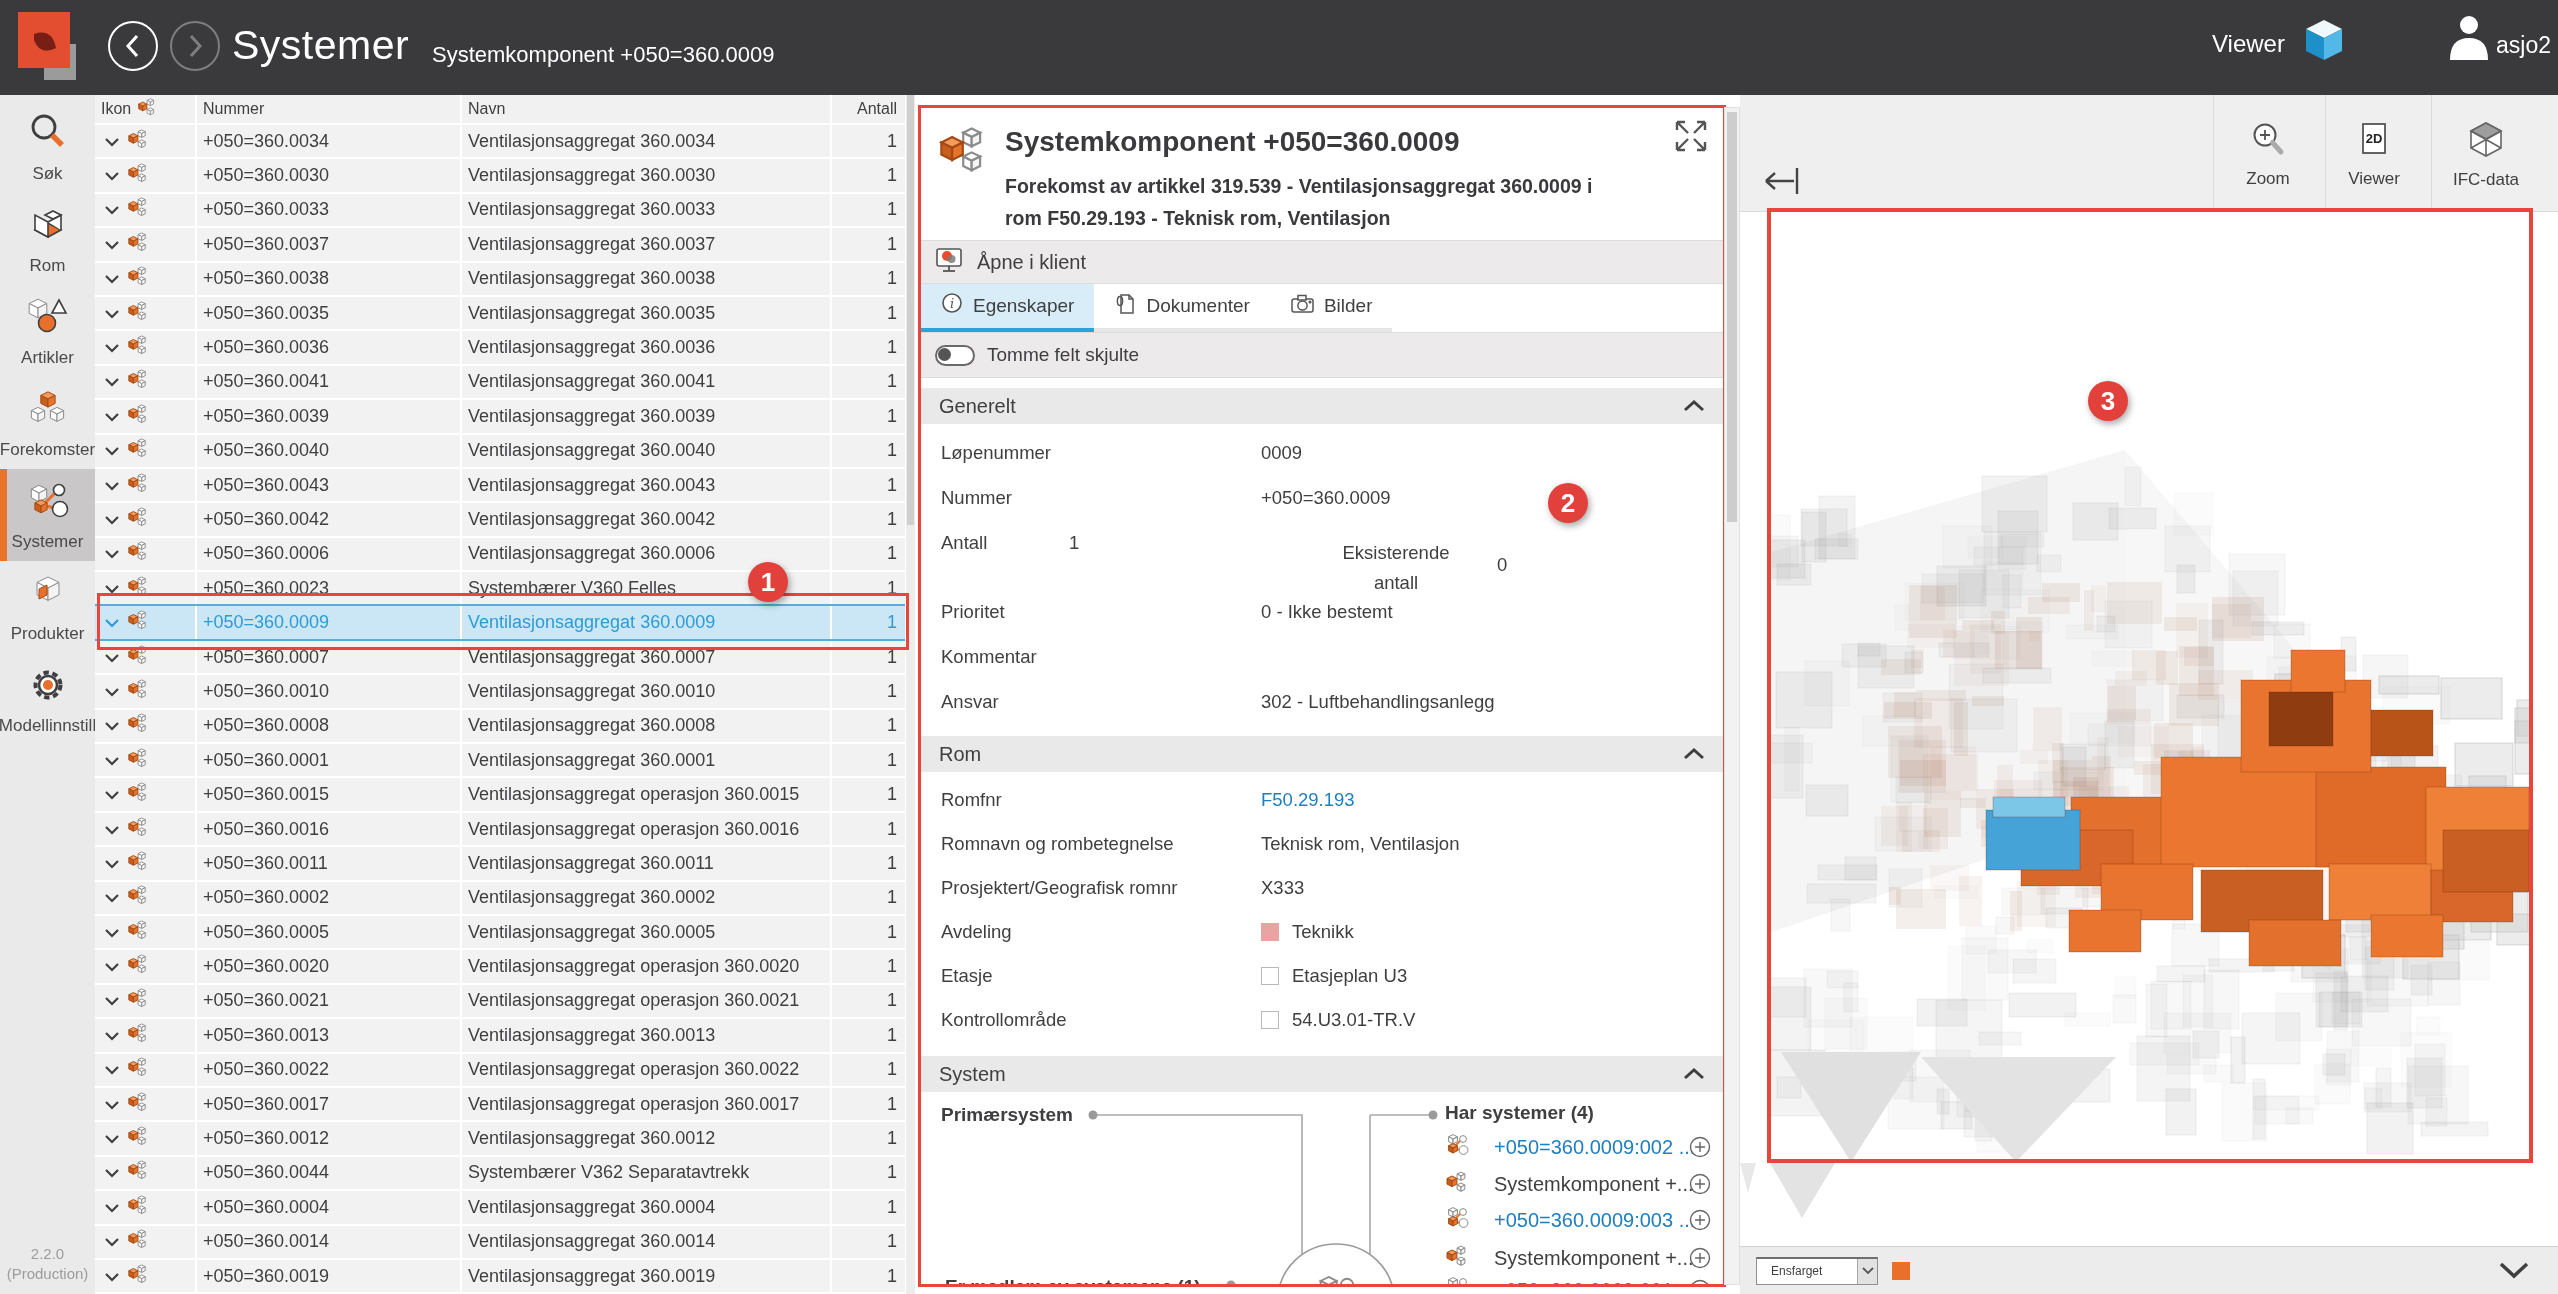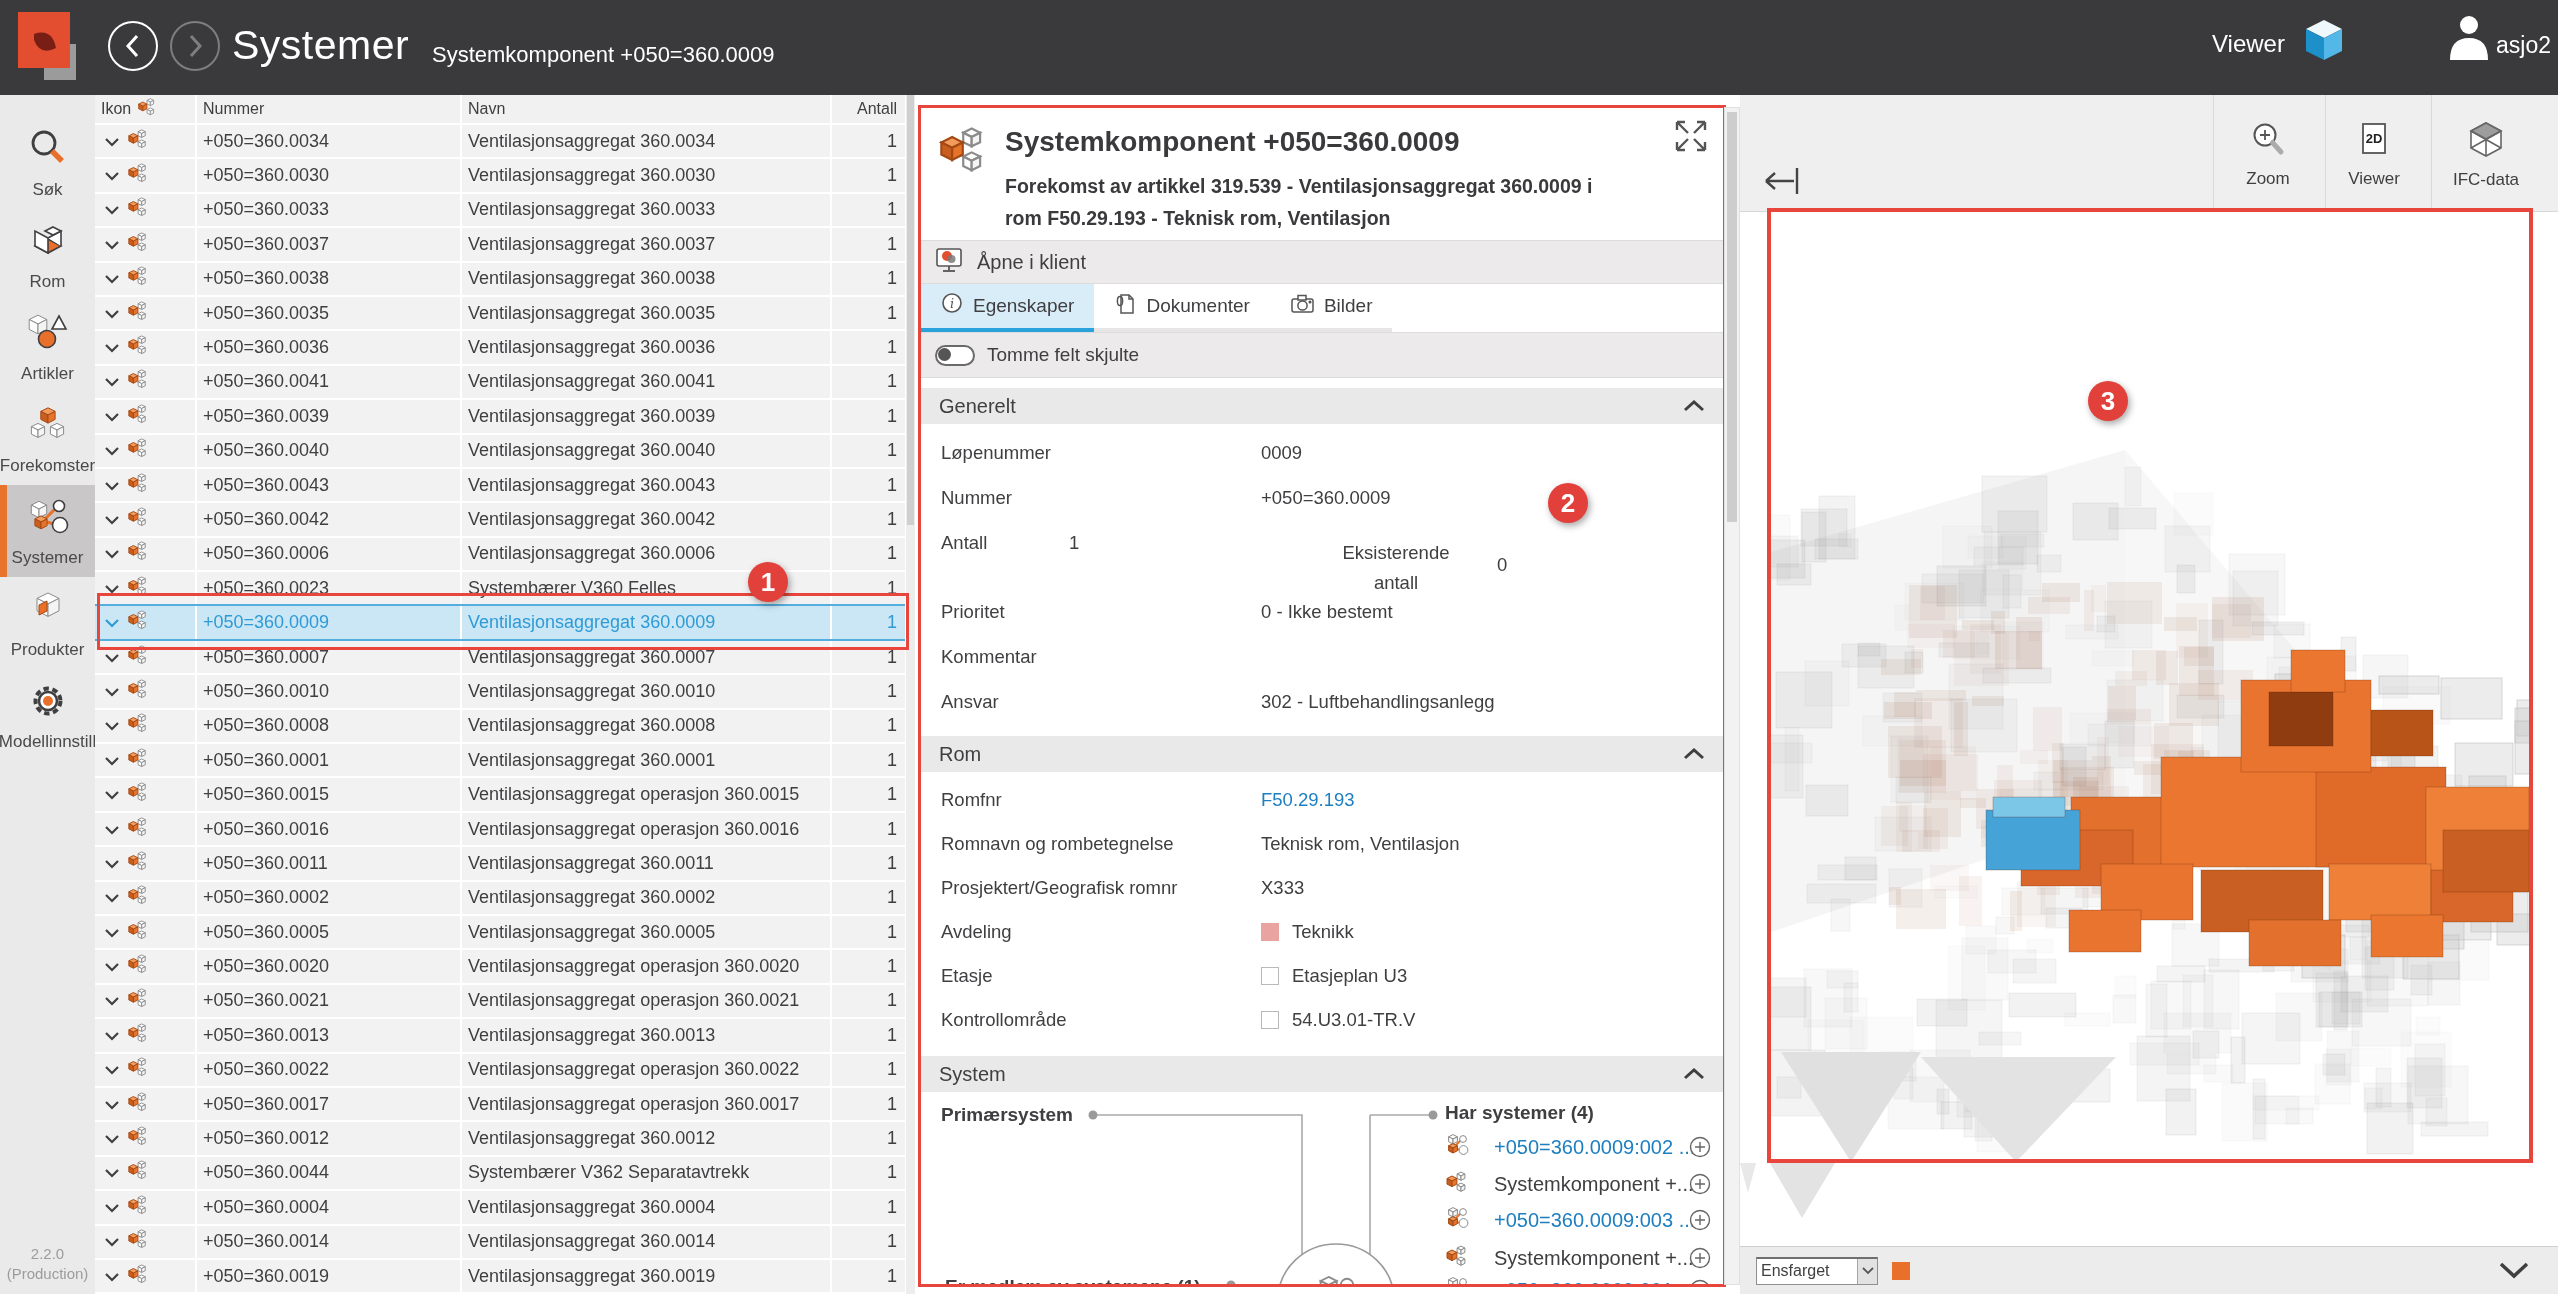--- a/index.html
+++ b/index.html
@@ -19,21 +19,21 @@
   .navbtn.fwd{left:170px;border-color:#7e7e80}
   .tb-title{position:absolute;left:232px;top:22px;font-size:41px;color:#fff;font-weight:400;letter-spacing:.5px}
   .tb-sub{position:absolute;left:432px;top:42px;font-size:22px;color:#fff}
   .tb-viewer{position:absolute;left:2212px;top:30px;font-size:24px;color:#fff}
   .tb-cube{position:absolute;left:2298px;top:14px}
   .tb-user{position:absolute;left:2445px;top:12px}
   .tb-username{position:absolute;left:2496px;top:32px;font-size:23px;color:#fff}
 
   
   .sidebar{position:absolute;left:0;top:95px;width:95px;height:1199px;background:#ebeaea;overflow:hidden}
-  .side-items{padding-top:22px}
+  .side-items{padding-top:6px}
   .side-item{height:92px;display:flex;flex-direction:column;align-items:center;justify-content:center;cursor:pointer;position:relative}
   .side-item .lbl{font-size:17px;color:#4a4a4a;margin-top:3px;white-space:nowrap}
   .side-item.active{background:#c9c7c7}
   .side-item.active::before{content:"";position:absolute;left:0;top:0;bottom:0;width:7px;background:#e8742c}
   .side-version{position:absolute;bottom:10px;left:0;width:95px;text-align:center;font-size:15px;color:#9c9c9c;line-height:20px}
 
   
   .table-panel{position:absolute;left:95px;top:95px;width:810px;height:1199px;background:#fff}
   .thead{display:flex;height:30px;background:#f1f1f1;border-bottom:2px solid #fff;font-size:16px;align-items:center}
   .thead .c{height:100%;display:flex;align-items:center;border-right:2px solid #fff;padding:0 6px}
@@ -88,21 +88,21 @@
   .v-toolbar{position:absolute;left:0;top:0;width:818px;height:117px;background:#efefef;border-bottom:1px solid #d8d8d8}
   .v-sep{position:absolute;top:0;width:1px;height:117px;background:#d9d9d9}
   .v-btn{position:absolute;top:10px;width:104px;height:100px;display:flex;flex-direction:column;align-items:center;justify-content:center;gap:6px;cursor:pointer}
   .v-btn .lbl{font-size:17px;color:#3f3e40}
   .v-collapse{position:absolute;left:20px;top:64px;cursor:pointer}
   .v-rect{position:absolute;left:27px;top:113px;width:766px;height:955px;border:4px solid #e8463c}
   .v-rect svg{position:absolute;left:0;top:0}
   .v-below{position:absolute;left:0;top:1068px;width:818px;height:83px}
   .v-bottom{position:absolute;left:0;top:1151px;width:818px;height:48px;background:#ececec;border-top:1px solid #cfcfcf;display:flex;align-items:center;padding-left:16px;gap:14px}
   .fselect{width:122px;height:28px;background:#fff;border:1px solid #8f8f8f;border-top:2px solid #6f6f6f;display:flex;align-items:center;cursor:pointer;position:relative}
-  .fselect .txt{font-size:16px;padding-left:4px;flex:1}
+  .fselect .txt{font-size:12px;padding-left:14px;flex:1}
   .fselect .ab{width:20px;height:100%;background:#e2e2e2;border-left:1px solid #a5a5a5;display:flex;align-items:center;justify-content:center}
   .v-swatch{width:18px;height:18px;background:#e8702a}
   .v-chev{position:absolute;right:28px;top:14px;cursor:pointer}
 </style>
 </head>
 <body>
 
 <div class="app">
 
   <div class="topbar">

